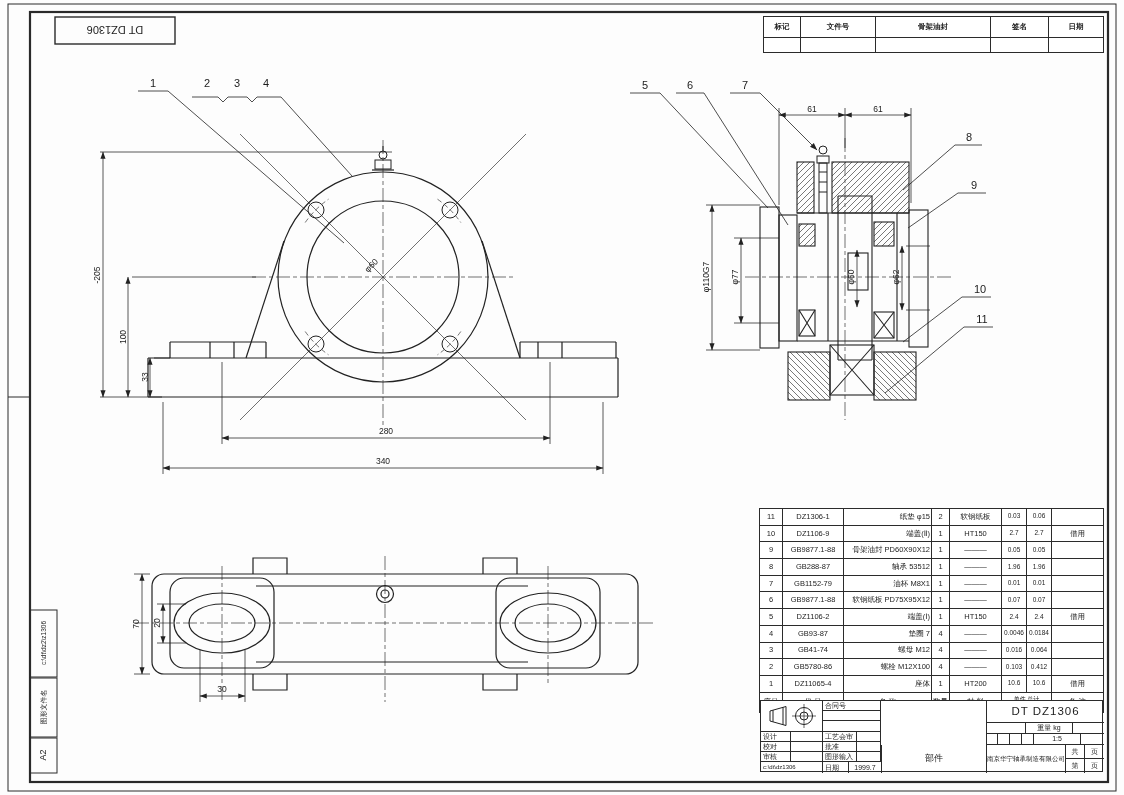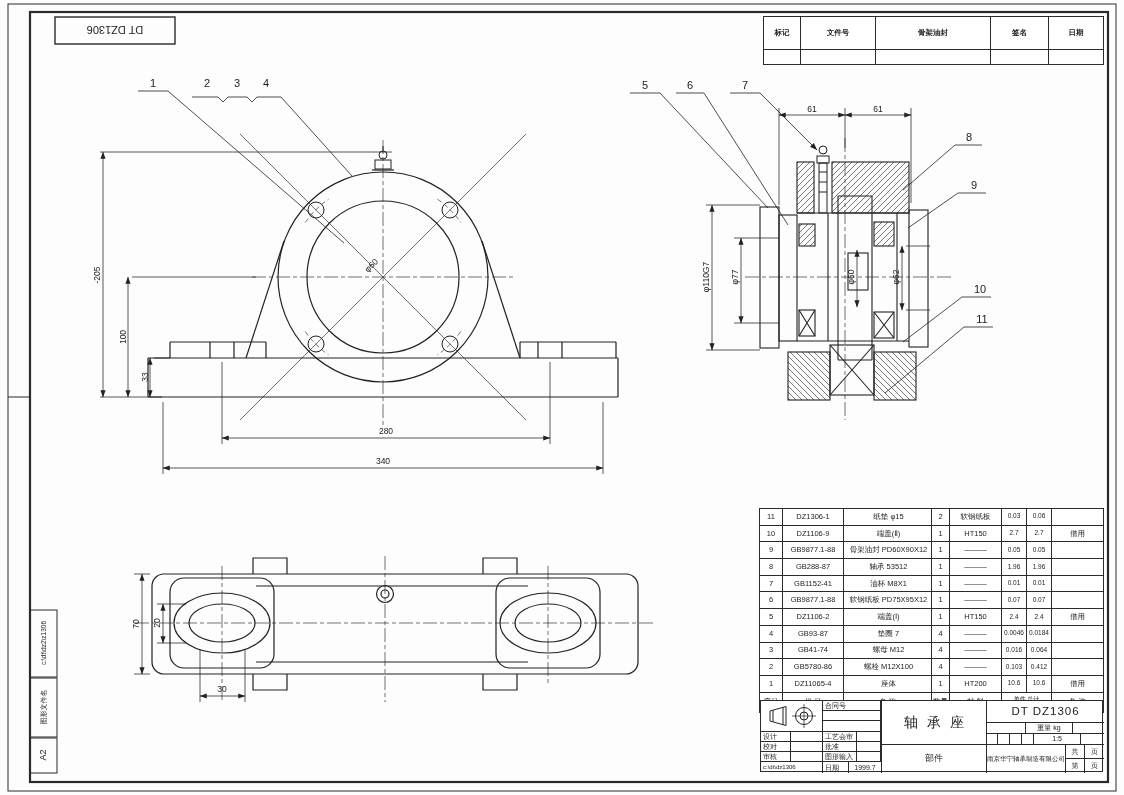--- a/index.html
+++ b/index.html
@@ -4,21 +4,21 @@
 <style>
   html,body{margin:0;padding:0}
   body{width:1124px;height:795px;position:relative;background:#fdfdfd;
        font-family:"Liberation Sans",sans-serif;color:#1c1c1c;overflow:hidden}
   svg.draw{position:absolute;left:0;top:0}
   .ovl{position:absolute;box-sizing:border-box}
   table.grid{border-collapse:collapse;table-layout:fixed;position:absolute;background:#fff}
   table.grid td{border:1px solid #2b2b2b;font-size:7.5px;line-height:1.05;
        padding:0 1px;text-align:center;overflow:hidden;white-space:nowrap;vertical-align:middle}
   .bom td{height:15.7px}
-  .bom td.nm{text-align:center;padding-left:3px}
+  .bom td.nm{text-align:right;padding-left:3px}
   .bom td.sm{font-size:6.5px}
   .rev td{font-size:8px;font-weight:bold}
   .tb{position:absolute;box-sizing:border-box;font-size:7px;line-height:1.1;
       display:flex;align-items:center;justify-content:center;overflow:hidden;white-space:nowrap}
   .tb.lft{justify-content:flex-start;padding-left:2px}
   .bR{border-right:1px solid #2b2b2b}.bB{border-bottom:1px solid #2b2b2b}
   .title-big{font-size:14px;letter-spacing:9px;padding-left:9px}
   .dno{font-size:11.5px;letter-spacing:1px}
 </style>
 </head>
@@ -248,21 +248,21 @@
 
 <table class="grid rev" style="left:763px;top:16px;width:340px">
   <colgroup>
       <col style="width:37px">
       <col style="width:75px">
       <col style="width:115px">
       <col style="width:58px">
       <col style="width:55px">
     </colgroup>
   <tbody>
-      <tr style="height:33px">
+      <tr style="height:21px">
     <td>标记</td>
     <td>文件号</td>
     <td>骨架油封</td>
     <td>签名</td>
     <td>日期</td>
   </tr>
   <tr style="height:15px">
     <td></td>
         <td></td>
     <td></td>
@@ -319,21 +319,21 @@
         <td>GB288-87</td>
         <td class="nm">轴承 53512</td>
         <td>1</td>
         <td>———</td>
         <td class="sm">1.96</td>
         <td class="sm">1.96</td>
         <td></td>
       </tr>
   <tr>
         <td>7</td>
-        <td>GB1152-41</td>
+        <td>GB1152-79</td>
         <td class="nm">油杯 M8X1</td>
         <td>1</td>
         <td>———</td>
         <td class="sm">0.01</td>
         <td class="sm">0.01</td>
         <td></td>
       </tr>
   <tr>
         <td>6</td>
         <td>GB9877.1-88</td>
@@ -439,21 +439,20 @@
 
   <div class="tb bR bB lft" style="left:0;top:51px;width:30px;height:10px">审核</div>
   <div class="tb bR bB" style="left:30px;top:51px;width:32px;height:10px"></div>
   <div class="tb bR bB lft" style="left:62px;top:51px;width:34px;height:10px">图形输入</div>
   <div class="tb bR bB" style="left:96px;top:51px;width:24px;height:10px"></div>
 
   <div class="tb bR lft" style="left:0;top:61px;width:62px;height:11px;font-size:6px">c:\dt\dz1306</div>
   <div class="tb bR lft" style="left:62px;top:61px;width:26px;height:11px">日期</div>
   <div class="tb" style="left:88px;top:61px;width:32px;height:11px">1999.7</div>
 
-  <div class="tb bB title-big" style="left:120px;top:0;width:105px;height:44px;border-left:1px solid #2b2b2b">轴承座</div>
   <div class="tb" style="left:120px;top:44px;width:105px;height:28px;border-left:1px solid #2b2b2b;font-size:9px">部件</div>
 
   <div class="tb bB dno" style="left:225px;top:0;width:118px;height:22px;border-left:1px solid #2b2b2b">DT DZ1306</div>
 
   <div class="tb bR bB" style="left:225px;top:22px;width:40px;height:11px;border-left:1px solid #2b2b2b"></div>
   <div class="tb bR bB" style="left:265px;top:22px;width:47px;height:11px">重量 kg</div>
   <div class="tb bB" style="left:312px;top:22px;width:31px;height:11px"></div>
 
   <div class="tb bR bB" style="left:225px;top:33px;width:12px;height:11px;border-left:1px solid #2b2b2b"></div>
   <div class="tb bR bB" style="left:237px;top:33px;width:12px;height:11px"></div>

